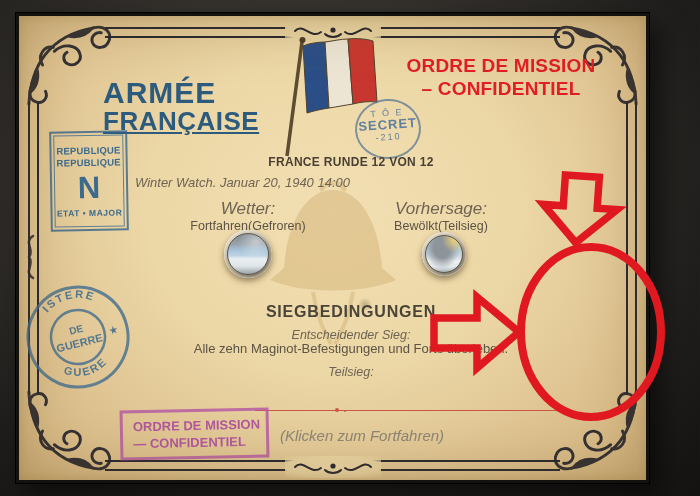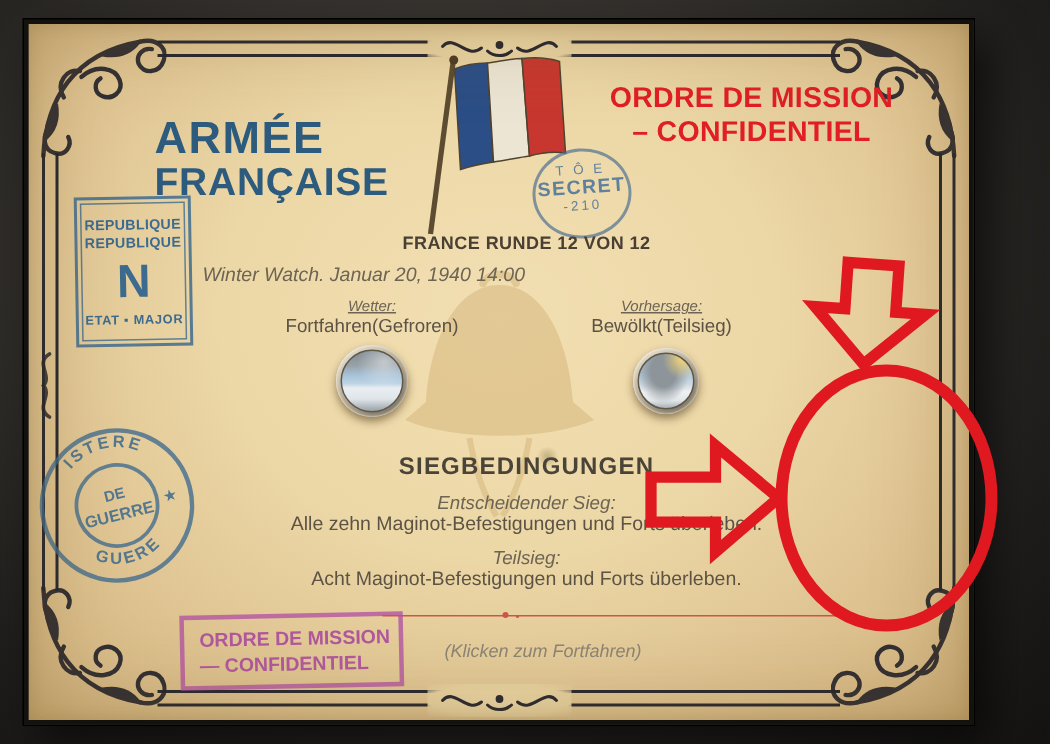--- a/index.html
+++ b/index.html
@@ -33,36 +33,36 @@
     display:flex;align-items:center;justify-content:center;}
   .corner{position:absolute;width:88px;height:88px;opacity:.92;}
   .corner.tl{left:4px;top:4px;}
   .corner.tr{right:4px;top:4px;transform:scaleX(-1);}
   .corner.bl{left:4px;bottom:4px;transform:scaleY(-1);}
   .corner.br{right:4px;bottom:4px;transform:scale(-1,-1);}
   .side-curl{position:absolute;left:2px;top:218px;opacity:.85;}
   
   .armee{left:84px;top:62px;width:190px;text-align:left;color:#2d5b7e;font-weight:bold;line-height:1.0;}
   .armee .l1{font-size:30px;letter-spacing:1px;}
-  .armee .l2{font-size:26px;letter-spacing:.5px;}
+  .armee .l2{font-size:26px;letter-spacing:.5px;text-decoration:underline;}
   .flag{left:258px;top:18px;}
   .mission-hdr{left:374px;top:38px;width:216px;text-align:center;color:#e01e24;font-weight:bold;
     font-size:19px;line-height:23px;letter-spacing:.2px;}
   .secret{left:336px;top:83px;width:62px;height:56px;border:2px solid rgba(74,110,145,.75);
     border-radius:50%;transform:rotate(-4deg);color:#51789c;text-align:center;opacity:.9;}
   .secret .t{font-size:9px;margin-top:7px;letter-spacing:2px;}
   .secret .m{font-size:13px;font-weight:bold;letter-spacing:1px;line-height:14px;}
   .secret .b{font-size:9px;letter-spacing:2px;}
   
   .round-hdr{left:116px;top:139px;width:432px;text-align:center;color:#493f33;
     font-size:12px;font-weight:bold;letter-spacing:.3px;}
   .round-sub{left:116px;top:159px;width:432px;text-align:left;color:#6e6454;
     font-size:13px;font-style:italic;}
   .wcol{width:200px;text-align:center;}
-  .wcol .wlabel{font-size:10px;font-style:italic;color:#6e6454;text-decoration:underline;}
+  .wcol .wlabel{font-size:17px;font-style:italic;color:#6e6454;}
   .wcol .wvalue{font-size:12.5px;color:#5c5345;}
   .wcol.leftc{left:129px;top:183px;} .wcol.rightc{left:322px;top:183px;}
   
   .medal{border-radius:50%;padding:3px;
     background:linear-gradient(145deg,#f2ecdc 0%,#b9ae99 45%,#6e6656 100%);
     box-shadow:0 3px 6px rgba(55,35,8,.5), inset 0 0 2px #fff;}
   .medal-core{width:100%;height:100%;border-radius:50%;border:1px solid #5f5748;overflow:hidden;box-sizing:border-box;}
   .medal.snow{left:205px;top:214px;width:42px;height:42px;}
   .medal.cloud{left:403px;top:216px;width:38px;height:38px;}
   .core-snow{background:
@@ -79,21 +79,21 @@
     font-size:16px;font-weight:bold;letter-spacing:.8px;}
   .vic-label{width:432px;left:116px;text-align:center;font-size:12.5px;font-style:italic;color:#6e6454;}
   .vic-text{width:470px;left:97px;text-align:center;font-size:13px;color:#5c5345;}
   
   .red-rule{left:236px;top:394px;width:310px;height:0;border-top:1.5px solid #c23a34;opacity:.8;}
   .red-rule::after{content:"";position:absolute;left:80px;top:-3px;width:4px;height:4px;border-radius:50%;
     background:#c23a34;box-shadow:8px 1px 0 -1px #c23a34;}
   .purple-stamp{left:101px;top:393px;width:133px;height:44px;border:3px solid rgba(178,82,162,.85);
     transform:rotate(-1.2deg);display:flex;flex-direction:column;justify-content:center;
     color:#ad4f9f;font-weight:bold;font-size:13px;line-height:17px;padding-left:10px;opacity:.92;}
-  .hint{left:238px;top:411px;width:210px;text-align:center;font-size:12px;font-style:italic;color:#8c8475;}
+  .hint{left:238px;top:411px;width:210px;text-align:center;font-size:15px;font-style:italic;color:#8c8475;}
   
   .blue-box{border:2px solid rgba(49,100,142,.85);padding:2px;transform:rotate(-1deg);opacity:.93;}
   .blue-box .inner{border:1px solid rgba(49,100,142,.8);width:100%;height:100%;box-sizing:border-box;
     display:flex;flex-direction:column;align-items:center;justify-content:center;color:#31648e;text-align:center;}
   .republique{left:31px;top:115px;width:70px;height:92px;}
   .republique .s{font-size:9.5px;font-weight:bold;letter-spacing:.2px;line-height:12px;}
   .republique .n{font-size:31px;font-weight:bold;line-height:32px;margin:3px 0 4px;}
   .republique .e{font-size:8.5px;font-weight:bold;letter-spacing:.5px;}
   .libere{left:534px;top:270px;width:70px;height:92px;transform:rotate(0deg);}
   .libere .l{font-size:12.5px;font-weight:bold;letter-spacing:1px;line-height:23px;}
@@ -235,21 +235,20 @@
       <div class="medal-core core-snow"></div>
     </div>
     <div class="abs medal cloud">
       <div class="medal-core core-cloud"></div>
     </div>
 
     <div class="abs vic-title">SIEGBEDINGUNGEN</div>
     <div class="abs vic-label" style="top:312px;">Entscheidender Sieg:</div>
     <div class="abs vic-text" style="top:325px;">Alle zehn Maginot-Befestigungen und Forts überleben.</div>
     <div class="abs vic-label" style="top:349px;">Teilsieg:</div>
-    <div class="abs vic-text" style="top:362px;">Acht Maginot-Befestigungen und Forts überleben.</div>
 
     <div class="abs red-rule"></div>
     <div class="abs purple-stamp">
       <div>ORDRE DE MISSION</div>
       <div>— CONFIDENTIEL</div>
     </div>
     <div class="abs hint">(Klicken zum Fortfahren)</div>
 
     <div class="abs blue-box republique">
       <div class="inner">

